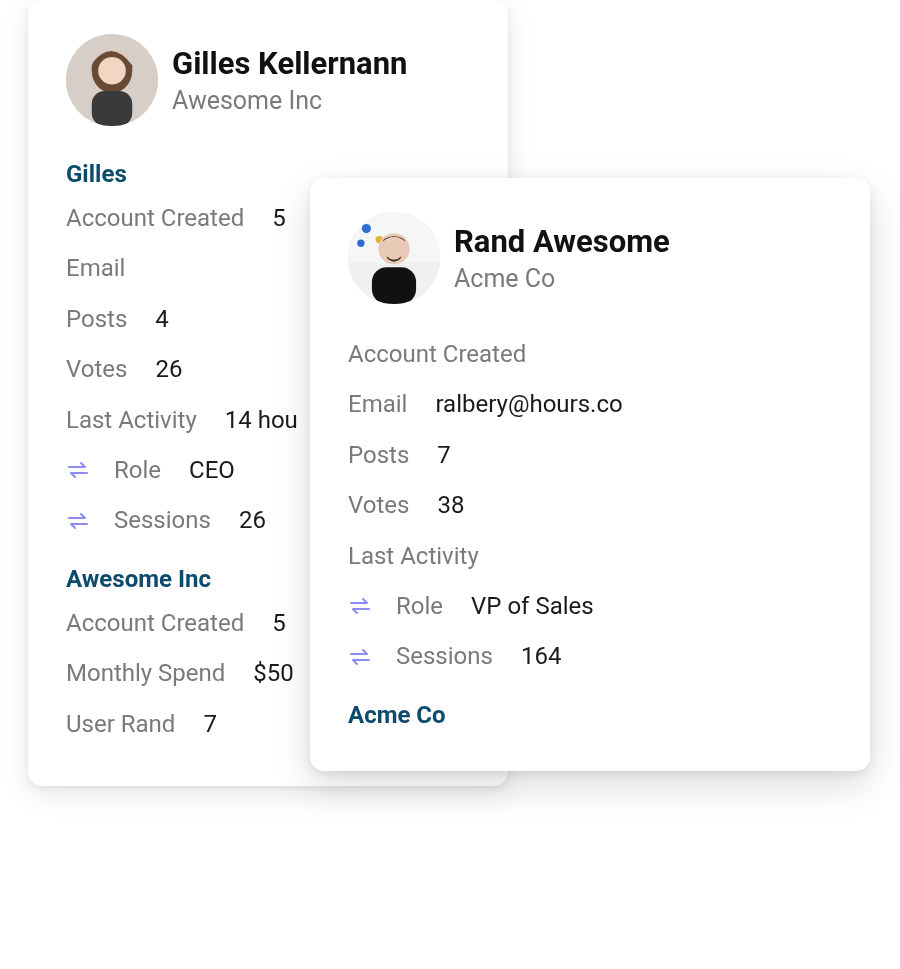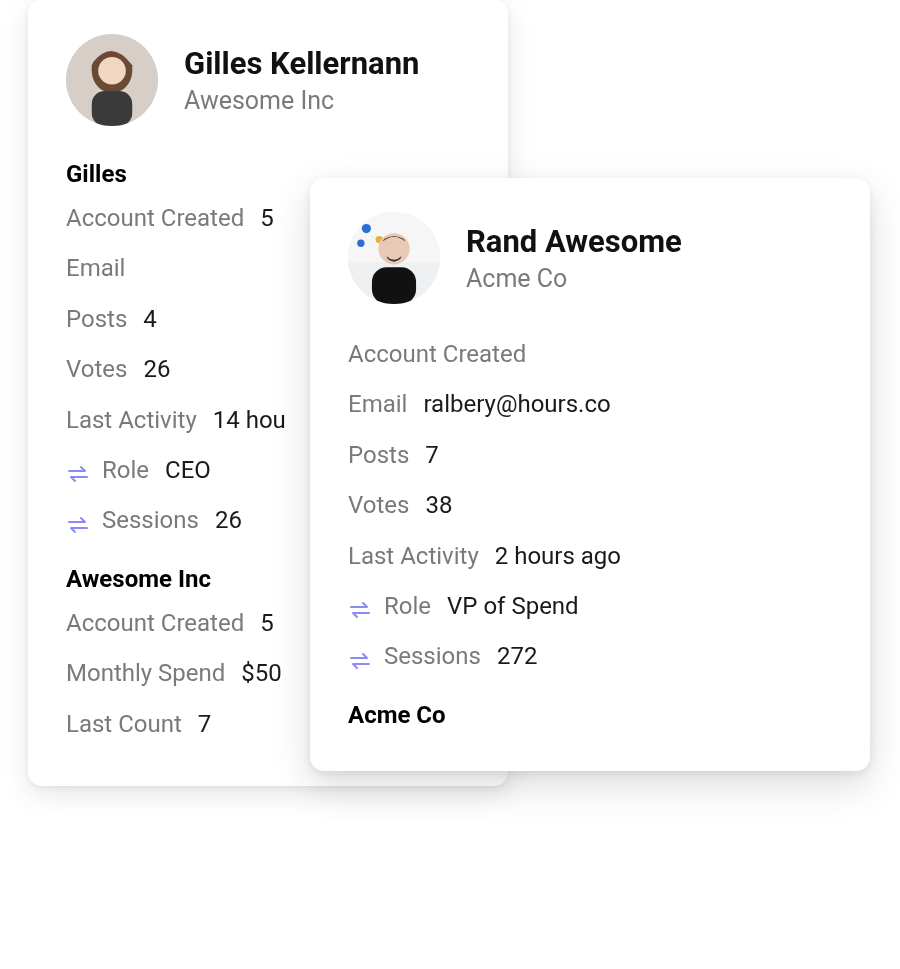--- a/index.html
+++ b/index.html
@@ -27,21 +27,21 @@
   .card-front {
     left: 310px;
     top: 178px;
     width: 560px;
     z-index: 2;
     box-shadow: 0 14px 38px rgba(0,0,0,0.14), 0 3px 8px rgba(0,0,0,0.08);
   }
   .header {
     display: flex;
     align-items: center;
-    gap: 26px;
+    gap: 14px;
     margin-bottom: 34px;
   }
   .avatar {
     width: 92px;
     height: 92px;
     border-radius: 50%;
     flex-shrink: 0;
     overflow: hidden;
     background: #e8e8e8;
     display: block;
@@ -55,31 +55,32 @@
   }
   .company {
     font-size: 25px;
     font-weight: 400;
     color: #7a7a7a;
     margin-top: 4px;
   }
   .section-title {
     font-size: 24px;
     font-weight: 700;
-    color: #000000;
+    color: #0c4a6e;
     margin-top: 10px;
     margin-bottom: 14px;
   }
   .row {
     display: flex;
-    align-items: flex-end;
+    align-items: center;
     font-size: 24px;
     line-height: 1.35;
     margin-bottom: 18px;
     white-space: nowrap;
+    gap: 12px;
   }
   .row .icon-slot {
     width: 30px;
     display: inline-flex;
     align-items: center;
     justify-content: flex-start;
     margin-right: 6px;
     flex-shrink: 0;
   }
   .row .label {
@@ -164,21 +165,21 @@
 
   <div class="row">
     <span class="label">Account Created</span>
     <span class="value">5</span>
   </div>
   <div class="row">
     <span class="label">Monthly Spend</span>
     <span class="value">$50</span>
   </div>
   <div class="row">
-    <span class="label">Last Count</span>
+    <span class="label">User Rand</span>
     <span class="value">7</span>
   </div>
 </div>
 
 <div class="card card-front">
   <div class="header">
     <span class="avatar">
       <svg viewBox="0 0 100 100">
         <rect width="100" height="100" fill="#eef0f2"></rect>
         <rect x="0" y="0" width="100" height="55" fill="#f6f6f6"></rect>
@@ -208,41 +209,40 @@
   <div class="row">
     <span class="label">Posts</span>
     <span class="value">7</span>
   </div>
   <div class="row">
     <span class="label">Votes</span>
     <span class="value">38</span>
   </div>
   <div class="row">
     <span class="label">Last Activity</span>
-    <span class="value">2 hours ago</span>
   </div>
   <div class="row">
     <span class="icon-slot sync-icon">
       <svg width="24" height="24" viewBox="0 0 24 24" fill="none" stroke="#8b8bf5" stroke-width="2" stroke-linecap="round" stroke-linejoin="round">
         <path d="M3 9 L18 9"></path>
           <path d="M15 5 L19 9"></path>
         <path d="M21 15 L6 15"></path>
           <path d="M9 19 L5 15"></path>
       </svg>
     </span>
     <span class="label">Role</span>
-    <span class="value">VP of Spend</span>
+    <span class="value">VP of Sales</span>
   </div>
   <div class="row">
     <span class="icon-slot sync-icon">
       <svg width="24" height="24" viewBox="0 0 24 24" fill="none" stroke="#8b8bf5" stroke-width="2" stroke-linecap="round" stroke-linejoin="round">
         <path d="M3 9 L18 9"></path>
           <path d="M15 5 L19 9"></path>
         <path d="M21 15 L6 15"></path>
           <path d="M9 19 L5 15"></path>
       </svg>
     </span>
     <span class="label">Sessions</span>
-    <span class="value">272</span>
+    <span class="value">164</span>
   </div>
 
   <div class="section-title" style="margin-top:28px">Acme Co</div>
 </div>
 
 </body></html>

